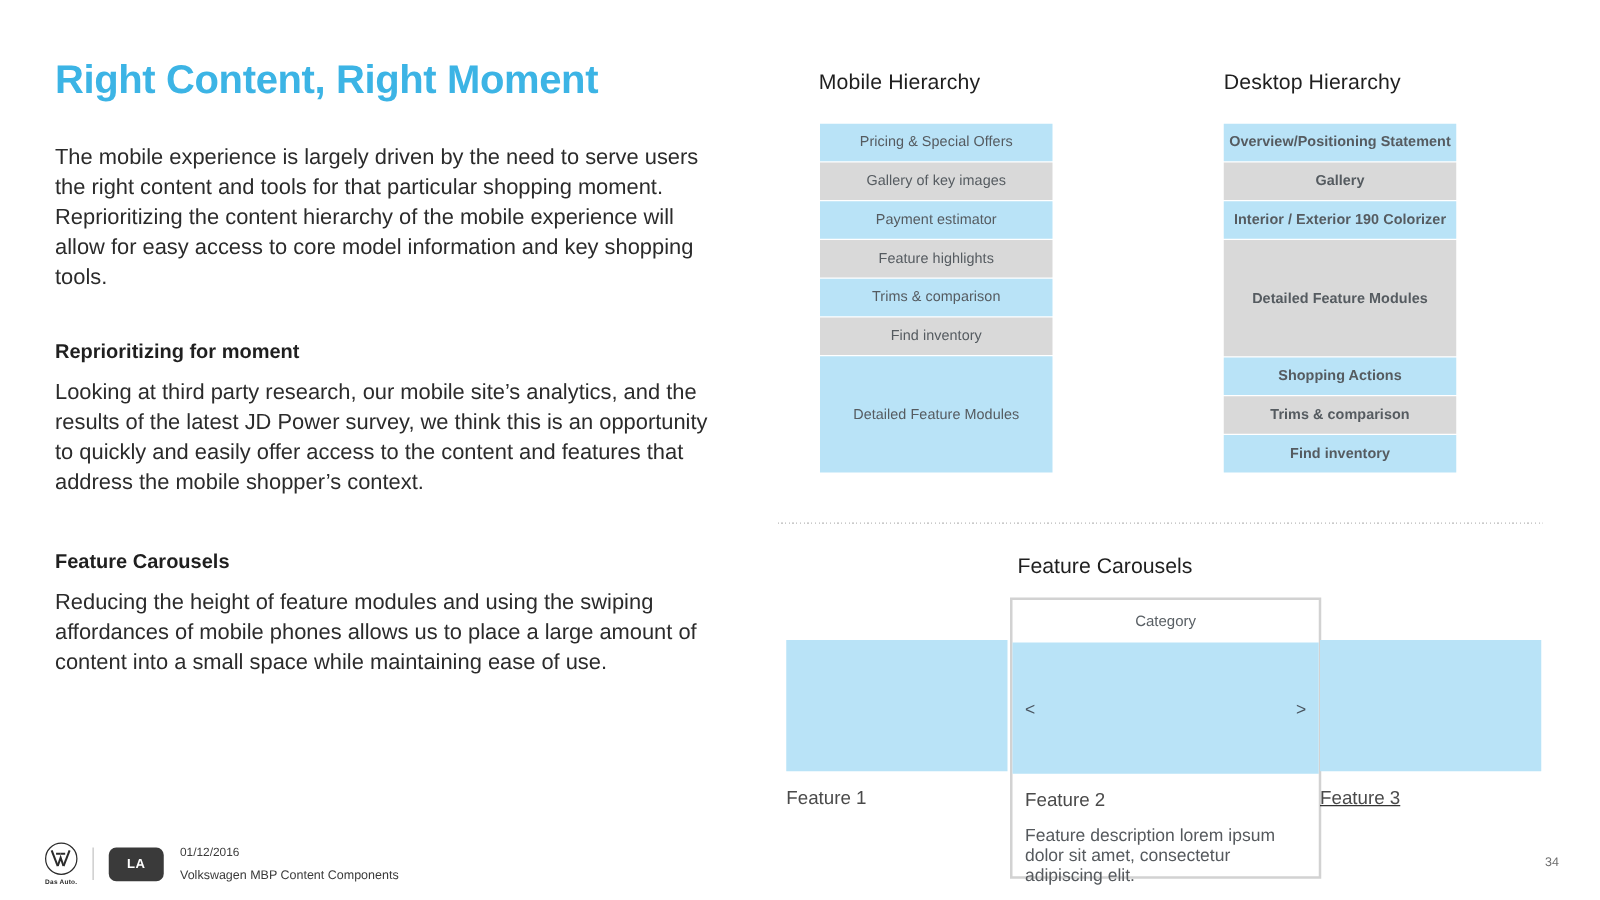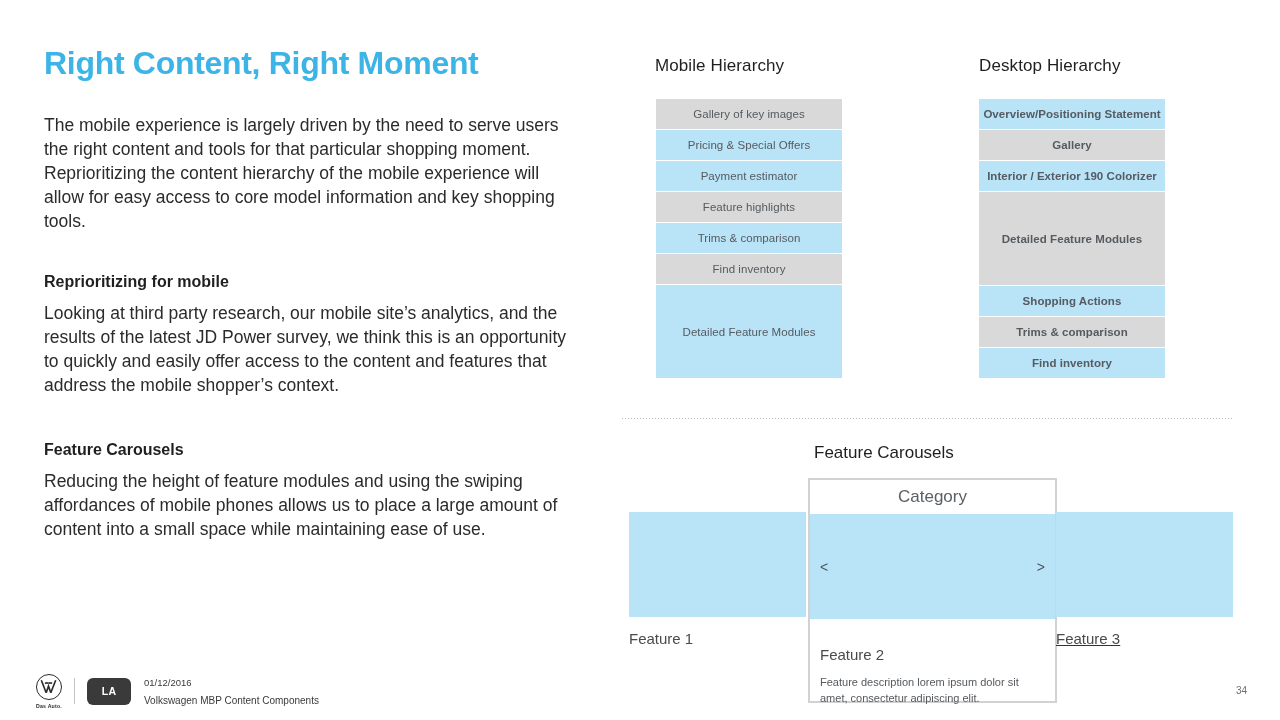--- a/index.html
+++ b/index.html
@@ -134,46 +134,46 @@
     height: 225px;
     background: #ffffff;
     border: 2px solid #d2d2d2;
     box-sizing: border-box;
   }
   .card-category {
     height: 34px;
     display: flex;
     align-items: center;
     justify-content: center;
-    font-size: 17px;
+    font-size: 12px;
     color: #5a6065;
   }
   .card-img {
     position: relative;
     height: 105px;
     background: #b9e3f7;
   }
   .card-arrow {
     position: absolute;
     top: 50%;
     transform: translateY(-50%);
     font-size: 14px;
     color: #4a5560;
     line-height: 1;
   }
   .card-arrow.prev { left: 10px; }
   .card-arrow.next { right: 10px; }
-  .card-body { padding: 27px 10px 0 10px; }
+  .card-body { padding: 13px 10px 0 10px; }
   .card-title {
     font-size: 15px;
     color: #4a4a4a;
     margin-bottom: 11px;
   }
   .card-desc {
-    font-size: 11px;
+    font-size: 14px;
     line-height: 16px;
     color: #55595d;
   }
 
   
   .footer {
     position: absolute;
     left: 32px;
     top: 668px;
     display: flex;
@@ -231,31 +231,31 @@
     color: #6d6d6d;
   }
 </style>
 </head>
 <body>
 
 <div class="left-col">
   <h1 class="slide-title">Right Content, Right Moment</h1>
   <p class="body-par">The mobile experience is largely driven by the need to serve users the right content and tools for that particular shopping moment. Reprioritizing the content hierarchy of the mobile experience will allow for easy access to core model information and key shopping tools.</p>
 
-  <h2 class="sec-head">Reprioritizing for mobile</h2>
+  <h2 class="sec-head">Reprioritizing for moment</h2>
   <p class="body-par">Looking at third party research, our mobile site’s analytics, and the results of the latest JD Power survey, we think this is an opportunity to quickly and easily offer access to the content and features that address the mobile shopper’s context.</p>
 
   <h2 class="sec-head second">Feature Carousels</h2>
   <p class="body-par">Reducing the height of feature modules and using the swiping affordances of mobile phones allows us to place a large amount of content into a small space while maintaining ease of use.</p>
 </div>
 
 <div class="hier-head" id="mobile-head">Mobile Hierarchy</div>
 <div class="hier-col" id="mobile-col">
+    <div class="hier-bar blue">Pricing &amp; Special Offers</div>
     <div class="hier-bar gray">Gallery of key images</div>
-    <div class="hier-bar blue">Pricing &amp; Special Offers</div>
     <div class="hier-bar blue">Payment estimator</div>
     <div class="hier-bar gray">Feature highlights</div>
     <div class="hier-bar blue">Trims &amp; comparison</div>
     <div class="hier-bar gray">Find inventory</div>
     <div class="hier-bar blue tall">Detailed Feature Modules</div>
   </div>
 
 <div class="hier-head" id="desktop-head">Desktop Hierarchy</div>
 <div class="hier-col" id="desktop-col">
     <div class="hier-bar blue">Overview/Positioning Statement</div>

